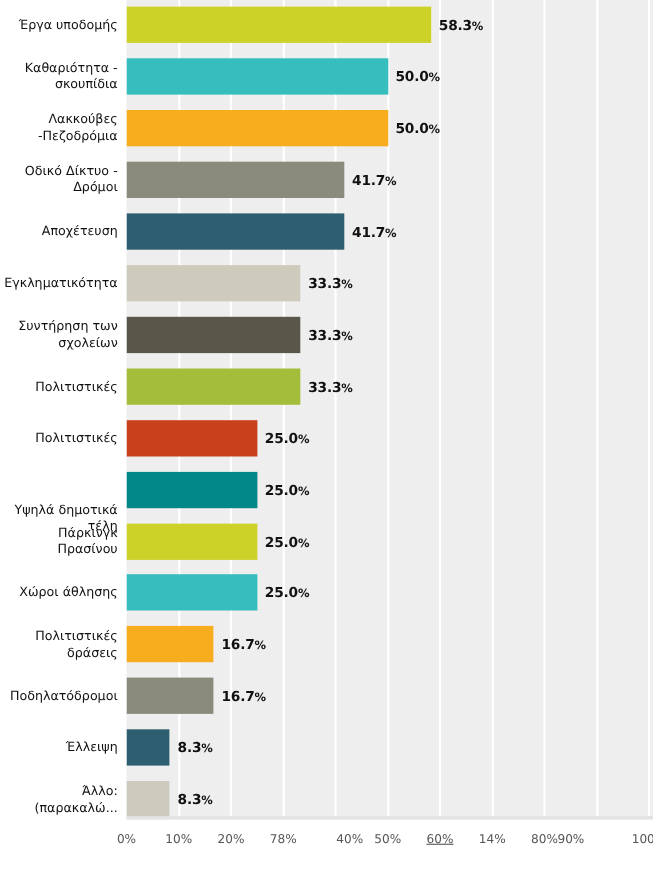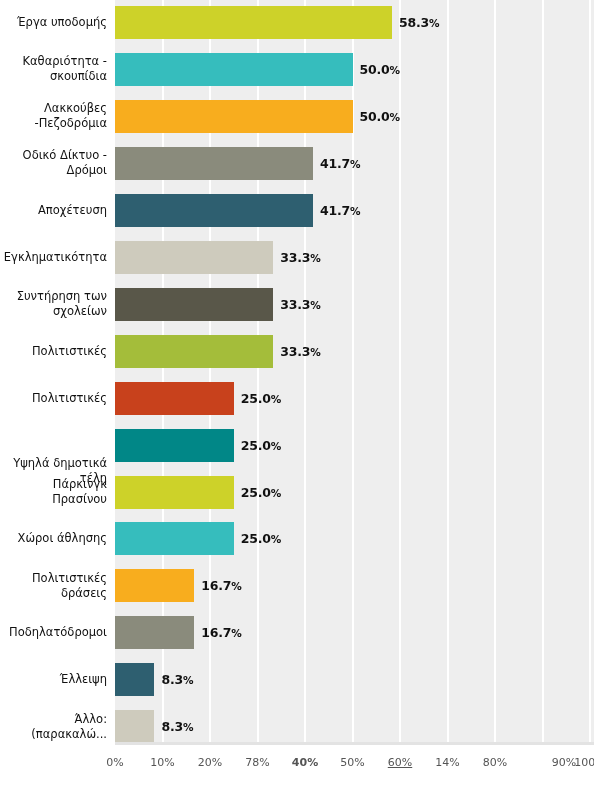--- a/index.html
+++ b/index.html
@@ -244,22 +244,22 @@
         <span>Άλλο:
 (παρακαλώ...</span>
       </div>
     </div>
 
   <div id="x-axis">
       <div class="xtick" style="left: 0px; color: rgb(85, 85, 85);">0%</div>
       <div class="xtick" style="left: 47.5px; color: rgb(85, 85, 85);">10%</div>
       <div class="xtick" style="left: 95px; color: rgb(85, 85, 85);">20%</div>
       <div class="xtick" style="left: 142.5px; color: rgb(85, 85, 85);">78%</div>
-      <div class="xtick" style="left: 190px; color: rgb(85, 85, 85); font-weight: bold;">40%</div>
+      <div class="xtick" style="left: 203px; color: rgb(85, 85, 85);">40%</div>
       <div class="xtick" style="left: 237.5px; color: rgb(85, 85, 85);">50%</div>
       <div class="xtick" style="left: 285px; color: rgb(85, 85, 85); text-decoration: underline;">60%</div>
       <div class="xtick" style="left: 332.5px; color: rgb(85, 85, 85);">14%</div>
       <div class="xtick" style="left: 380px; color: rgb(85, 85, 85);">80%</div>
-      <div class="xtick" style="left: 449px; color: rgb(85, 85, 85);">90%</div>
+      <div class="xtick" style="left: 404px; color: rgb(85, 85, 85);">90%</div>
       <div class="xtick" style="left: 475px; color: rgb(85, 85, 85);">100%</div>
     </div>
 
 </div>
 
 </body></html>

